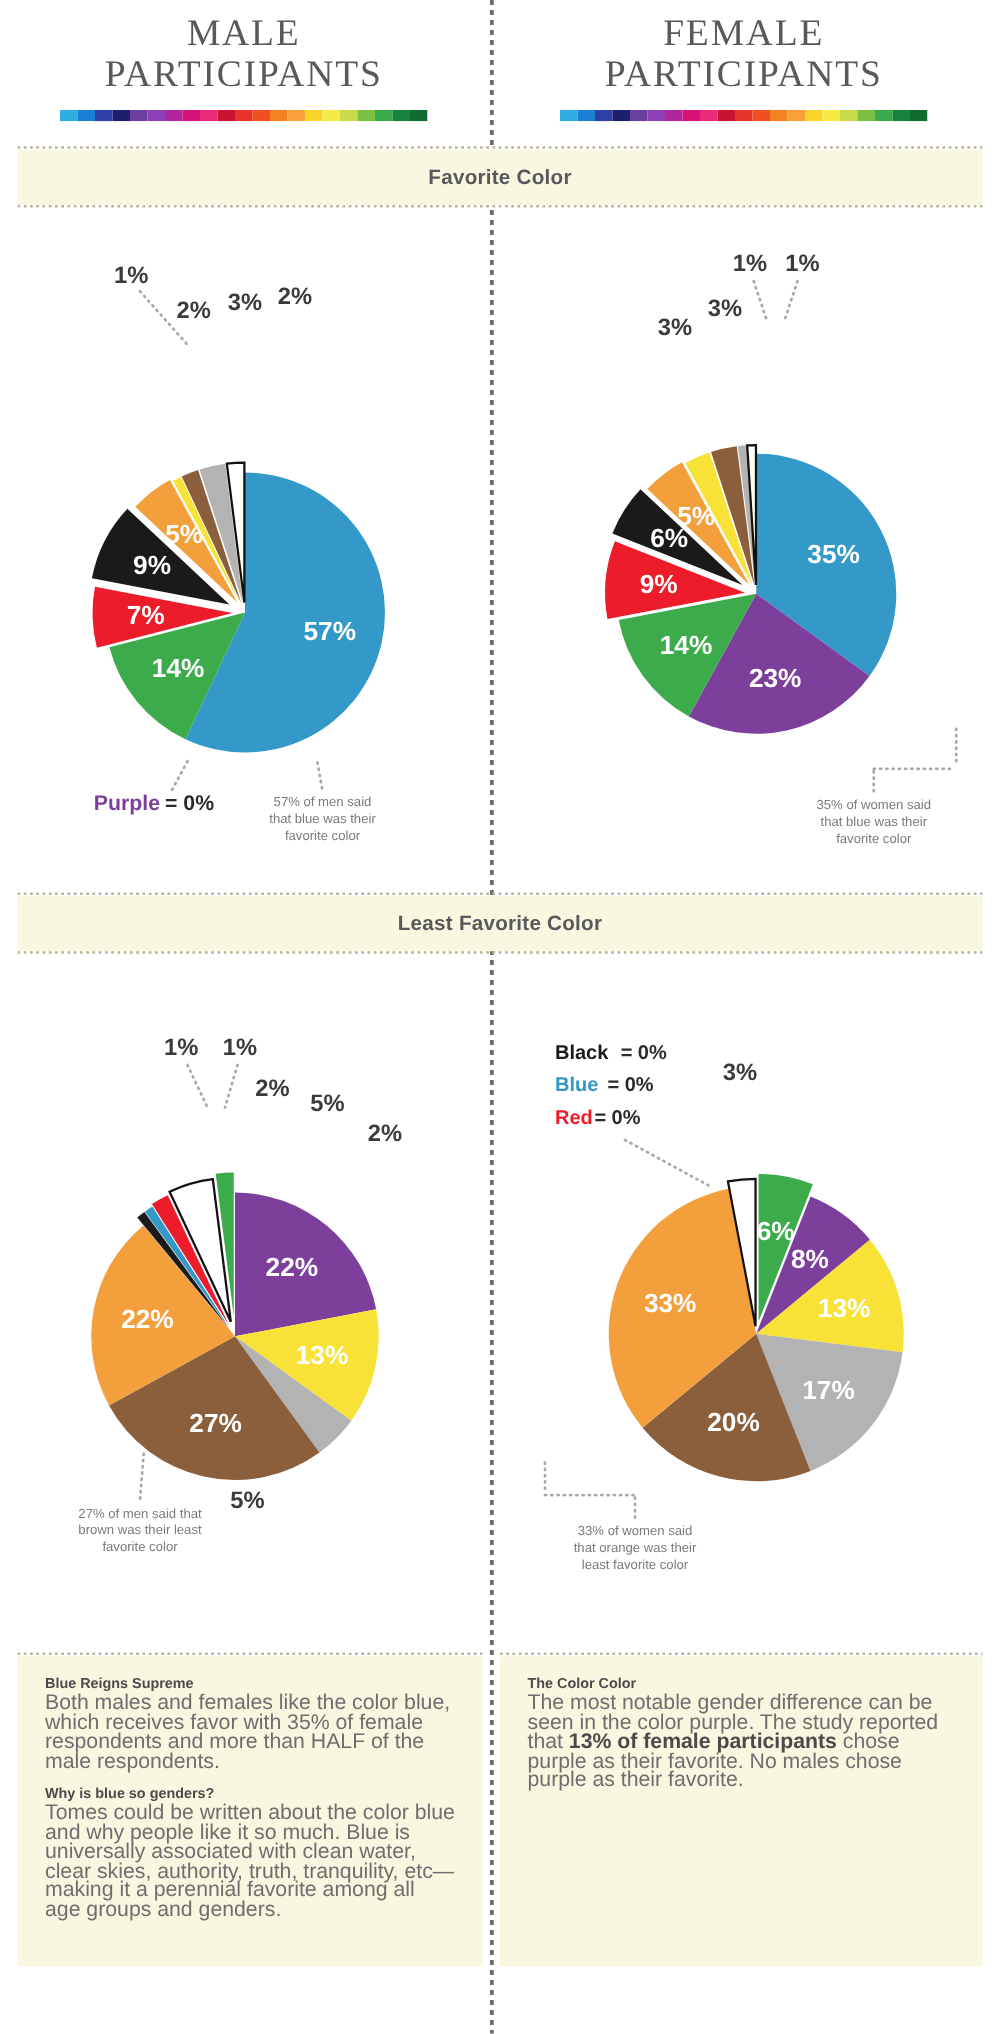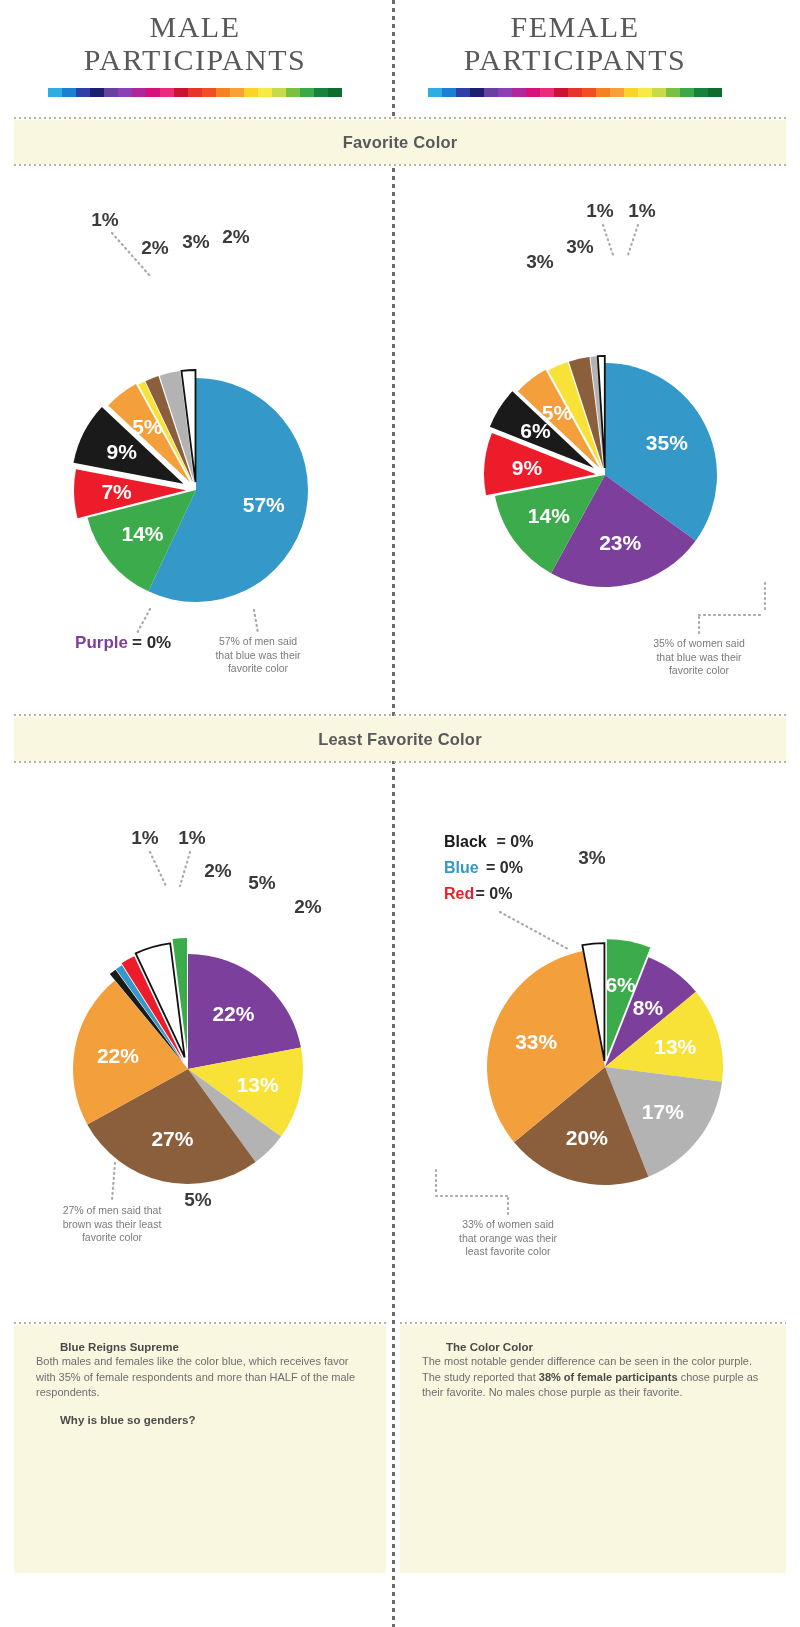--- a/index.html
+++ b/index.html
@@ -15,21 +15,21 @@
   .vdiv {
     position: absolute; left: 392px; top: 0; width: 3px; height: 1627px;
     background-image: linear-gradient(to bottom, #6b6b6b 50%, rgba(255,255,255,0) 0%);
     background-size: 3px 8px; background-repeat: repeat-y;
   }
 
   
   .hdr-row { position: absolute; top: 10px; left: 0; width: 800px; height: 108px; }
   .hdr { position: absolute; top: 0; width: 390px; text-align: center; }
   .hdr.left { left: 0; }
-  .hdr.right { left: 380px; text-align: center; }
+  .hdr.right { left: 400px; text-align: center; }
   .hdr-title {
     font-family: "Liberation Serif", serif;
     font-size: 30px; letter-spacing: 1.5px; color: #58595b;
     line-height: 33px; font-weight: 400;
   }
   .colorbar {
     margin: 12px auto 0; width: 294px; height: 9px;
     display: flex; overflow: hidden;
   }
   .colorbar span { flex: 1 1 auto; height: 100%; display: block; }
@@ -50,22 +50,22 @@
   }
 
   
   .chart { position: absolute; }
   .chart svg { display: block; overflow: visible; }
 
   
   .note {
     position: absolute; background: #f9f7e0; padding: 16px 22px 18px 22px;
   }
-  .note h4 { font-size: 11.5px; color: #4a4a4a; font-weight: bold; margin-bottom: 1px; margin-left: 24px; }
-  .note p { font-size: 11px; color: #6e6e6e; line-height: 15.5px; }
+  .note h4 { font-size: 11.5px; color: #4a4a4a; font-weight: bold; margin-bottom: 1px; }
+  .note p { font-size: 17px; color: #6e6e6e; line-height: 15.5px; }
   .note p b { color: #4a4a4a; }
   .note .gap { height: 13px; }
 </style>
 </head>
 <body>
 
 <div class="page">
 
   <div class="vdiv"></div>
 
@@ -270,20 +270,21 @@
   </div>
 
   <div class="dotline" style="top:1322px; left:14px; width:372px;"></div>
   <div class="dotline" style="top:1322px; left:400px; width:386px;"></div>
 
   <div class="note" style="left:14px; top:1325px; width:372px; height:248px;">
     <h4>Blue Reigns Supreme</h4>
     <p>Both males and females like the color blue, which receives favor with 35% of female respondents and more than HALF of the male respondents.</p>
     <div class="gap"></div>
     <h4>Why is blue so genders?</h4>
+    <p>Tomes could be written about the color blue and why people like it so much. Blue is universally associated with clean water, clear skies, authority, truth, tranquility, etc—making it a perennial favorite among all age groups and genders.</p>
   </div>
 
   <div class="note" style="left:400px; top:1325px; width:386px; height:248px;">
     <h4>The Color Color</h4>
-    <p><span>The most notable gender difference can be seen in the color purple. The study reported that </span><b>38% of female participants</b><span> chose purple as their favorite. No males chose purple as their favorite.</span></p>
+    <p><span>The most notable gender difference can be seen in the color purple. The study reported that </span><b>13% of female participants</b><span> chose purple as their favorite. No males chose purple as their favorite.</span></p>
   </div>
 
 </div>
 
 </body></html>

